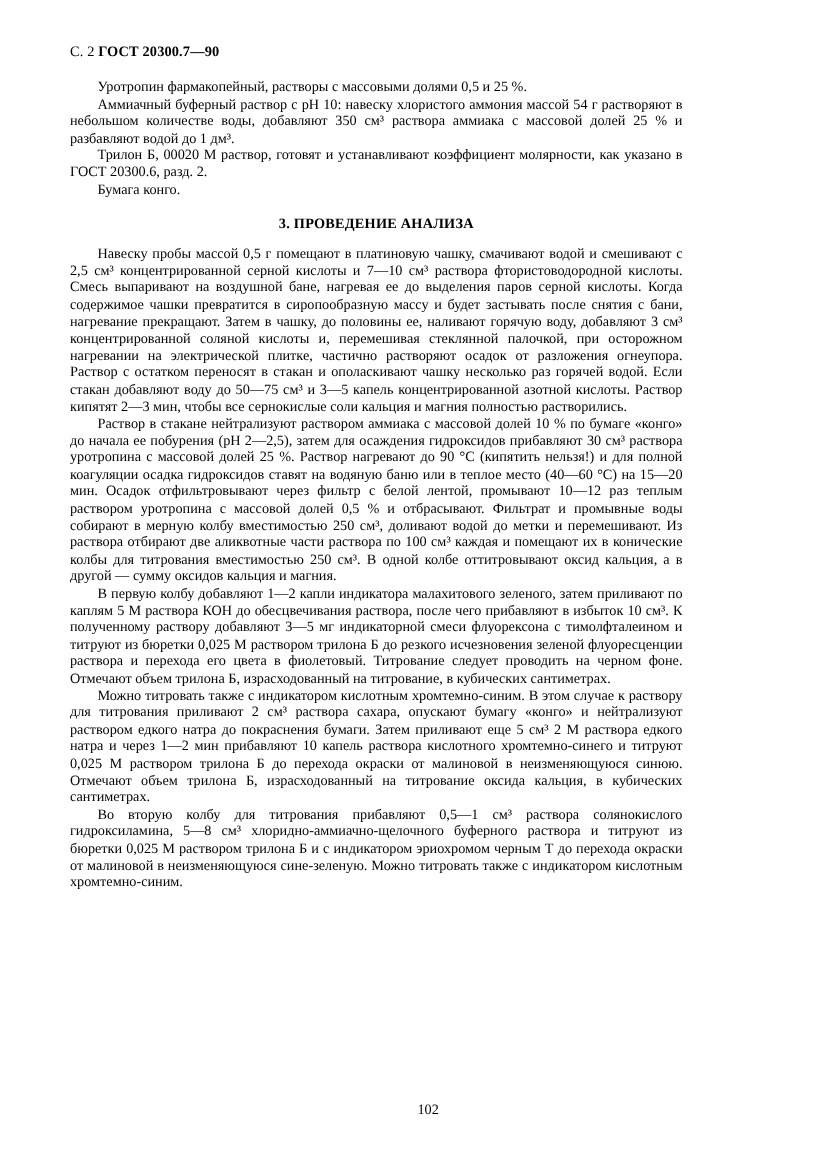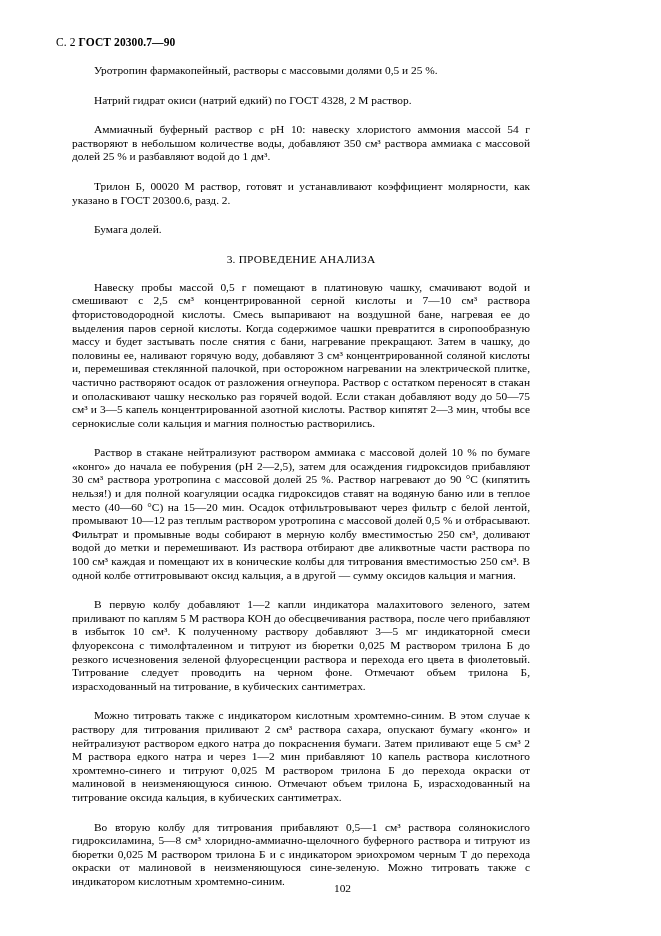--- a/index.html
+++ b/index.html
@@ -28,31 +28,31 @@
     white-space: nowrap;
     margin-bottom: 16px;
   }
   .header .pg {
     font-family: "Liberation Serif", serif;
   }
   .header .std {
     font-weight: bold;
   }
   .body-text p {
-    margin: 16px;
+    margin: 0;
     font-size: 11.4px;
     line-height: 13.6px;
     text-align: justify;
     text-indent: 22px;
     hyphens: auto;
   }
   .section-title {
     text-align: center;
     font-size: 11.4px;
-    font-weight: normal;
+    font-weight: bold;
     margin: 14px 0 12px 0;
     text-indent: 0;
     letter-spacing: 0.2px;
   }
   .footer {
     position: absolute;
     bottom: 42px;
     left: 12px;
     width: 661px;
     text-align: center;
@@ -64,24 +64,23 @@
 
 <div class="page">
 
   <div class="header">
     <span class="pg">С. 2</span>
     <span class="std">ГОСТ 20300.7—90</span>
   </div>
 
   <div class="body-text">
     <p>Уротропин фармакопейный, растворы с массовыми долями 0,5 и 25 %.</p>
-    <p>Натрий гидрат окиси (натрий едкий) по ГОСТ 4328, 2 М раствор.</p>
     <p>Аммиачный буферный раствор с рН 10: навеску хлористого аммония массой 54 г растворяют в небольшом количестве воды, добавляют 350 см³ раствора аммиака с массовой долей 25 % и разбавляют водой до 1 дм³.</p>
     <p>Трилон Б, 00020 М раствор, готовят и устанавливают коэффициент молярности, как указано в ГОСТ 20300.6, разд. 2.</p>
-    <p>Бумага долей.</p>
+    <p>Бумага конго.</p>
   </div>
 
   <div class="section-title">
     <span>3.</span>
     <span>ПРОВЕДЕНИЕ АНАЛИЗА</span>
   </div>
 
   <div class="body-text">
     <p>Навеску пробы массой 0,5 г помещают в платиновую чашку, смачивают водой и смешивают с 2,5 см³ концентрированной серной кислоты и 7—10 см³ раствора фтористоводородной кислоты. Смесь выпаривают на воздушной бане, нагревая ее до выделения паров серной кислоты. Когда содержимое чашки превратится в сиропообразную массу и будет застывать после снятия с бани, нагревание прекращают. Затем в чашку, до половины ее, наливают горячую воду, добавляют 3 см³ концентрированной соляной кислоты и, перемешивая стеклянной палочкой, при осторожном нагревании на электрической плитке, частично растворяют осадок от разложения огнеупора. Раствор с остатком переносят в стакан и ополаскивают чашку несколько раз горячей водой. Если стакан добавляют воду до 50—75 см³ и 3—5 капель концентрированной азотной кислоты. Раствор кипятят 2—3 мин, чтобы все сернокислые соли кальция и магния полностью растворились.</p>
     <p>Раствор в стакане нейтрализуют раствором аммиака с массовой долей 10 % по бумаге «конго» до начала ее побурения (рН 2—2,5), затем для осаждения гидроксидов прибавляют 30 см³ раствора уротропина с массовой долей 25 %. Раствор нагревают до 90 °С (кипятить нельзя!) и для полной коагуляции осадка гидроксидов ставят на водяную баню или в теплое место (40—60 °С) на 15—20 мин. Осадок отфильтровывают через фильтр с белой лентой, промывают 10—12 раз теплым раствором уротропина с массовой долей 0,5 % и отбрасывают. Фильтрат и промывные воды собирают в мерную колбу вместимостью 250 см³, доливают водой до метки и перемешивают. Из раствора отбирают две аликвотные части раствора по 100 см³ каждая и помещают их в конические колбы для титрования вместимостью 250 см³. В одной колбе оттитровывают оксид кальция, а в другой — сумму оксидов кальция и магния.</p>

